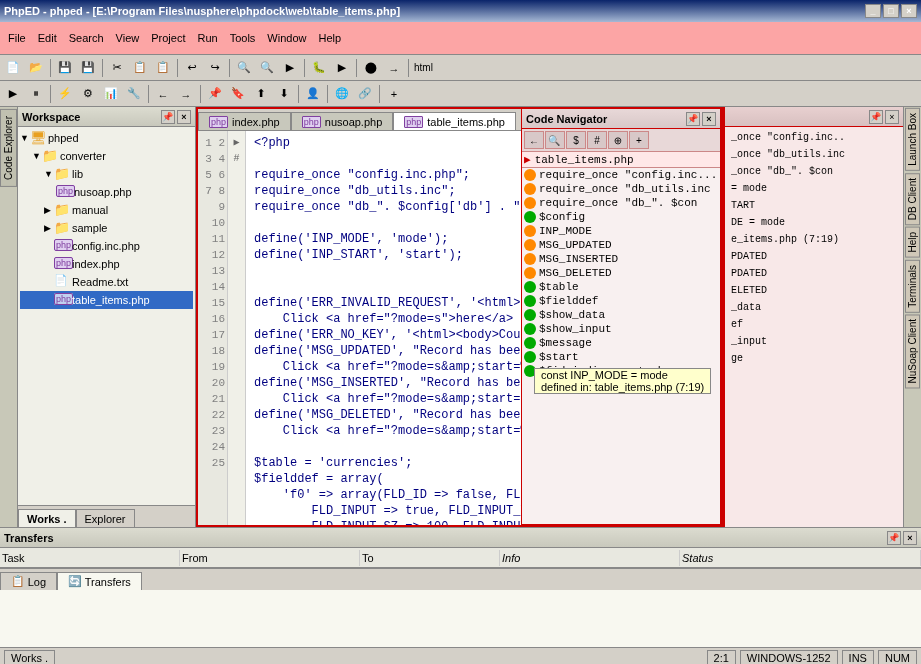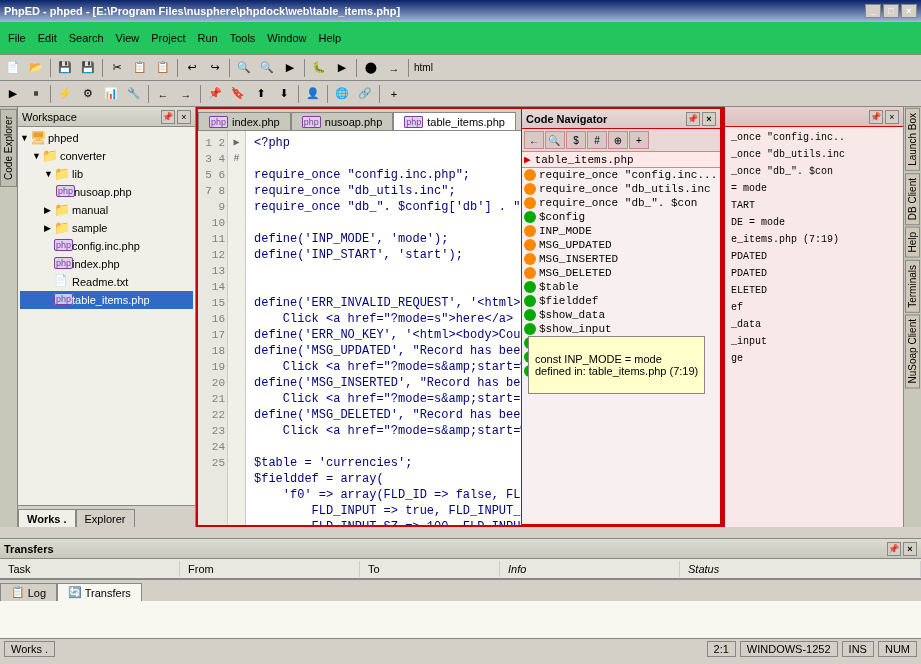--- a/index.html
+++ b/index.html
@@ -22,21 +22,21 @@
       width: 16px; height: 14px;
       background: #d4d0c8;
       border: 1px solid #888;
       font-size: 9px;
       display: flex; align-items: center; justify-content: center;
       cursor: pointer;
     }
 
     
     .menu-bar {
-      background: #22c55e;
+      background: #fca5a5;
       border-bottom: 1px solid #888;
       display: flex;
       align-items: center;
       height: 20px;
       padding: 16px 2px;
     }
     .menu-item {
       padding: 2px 6px;
       font-size: 11px;
       cursor: pointer;
@@ -105,21 +105,21 @@
       background: #f0f0e8;
       border-right: 1px solid #888;
       display: flex;
       flex-direction: column;
       font-size: 11px;
     }
     .panel-header {
       background: linear-gradient(to bottom, #dcdcd0, #c8c8bc);
       border-bottom: 1px solid #888;
       padding: 2px 4px;
-      font-weight: normal;
+      font-weight: bold;
       font-size: 11px;
       display: flex;
       align-items: center;
       justify-content: space-between;
       height: 20px;
     }
     .panel-header-btn {
       font-size: 9px;
       cursor: pointer;
       width: 14px; height: 14px;
@@ -310,24 +310,23 @@
       font-size: 10px;
       padding: 4px 2px;
       cursor: pointer;
       border: 1px solid #888;
       margin: 1px 0;
       background: #d0c8b8;
     }
 
     
     .transfers-panel {
-      height: 100px;
+      height: 120px;
       background: #f8f8f0;
       border-top: 1px solid #888;
-      margin-top: 11px;
     }
     .transfers-header {
       background: linear-gradient(to bottom, #dcdcd0, #c8c8bc);
       border-bottom: 1px solid #888;
       padding: 2px 4px;
       font-weight: bold;
       font-size: 11px;
       display: flex;
       align-items: center;
       justify-content: space-between;
@@ -335,21 +334,21 @@
     }
     .transfers-cols {
       display: flex;
       border-bottom: 1px solid #888;
       height: 20px;
       align-items: center;
       background: #e8e8e0;
       font-size: 11px;
     }
     .col-header {
-      padding: 2px 8px;
+      padding: 2px 2px;
       border-right: 1px solid #ccc;
       font-weight: normal;
     }
 
     
     .status-bar {
       height: 20px;
       background: #d4d0c8;
       border-top: 1px solid #888;
       display: flex;
@@ -778,21 +777,21 @@
           <div class="nav-item">
             <span class="nav-dot nav-dot-green"></span>
             <span>$start</span>
           </div>
           <div class="nav-item">
             <span class="nav-dot nav-dot-green"></span>
             <span>$fid_indirec.nptomh...</span>
           </div>
         </div>
 
-      <div style="position:absolute;left:6px;bottom:130px;background:#ffffcc;border:1px solid #888;padding:16px 6px;font-size:11px;font-family:Arial,sans-serif;z-index:30;white-space:nowrap;">
+      <div style="position:absolute;left:12px;bottom:130px;background:#ffffcc;border:1px solid #888;padding:0 6px;font-size:11px;font-family:Arial,sans-serif;z-index:30;white-space:nowrap;">
         <div>const INP_MODE = mode</div>
         <div>defined in: table_items.php (7:19)</div>
       </div>
     </div>
   </div>
 
   <div class="right-code-nav" style="position:relative;">
     <div class="rcn-header">
       <span></span>
       <div style="display:flex;gap:2px;">
@@ -804,22 +803,22 @@
         <div class="rcn-item">_once "config.inc..</div>
         <div class="rcn-item">_once "db_utils.inc</div>
         <div class="rcn-item">_once "db_". $con</div>
         <div class="rcn-item">= mode</div>
         <div class="rcn-item">TART</div>
         <div class="rcn-item">DE = mode</div>
         <div class="rcn-item">e_items.php (7:19)</div>
         <div class="rcn-item">PDATED</div>
         <div class="rcn-item">PDATED</div>
         <div class="rcn-item">ELETED</div>
+        <div class="rcn-item">_data</div>
         <div class="rcn-item">ef</div>
-        <div class="rcn-item">_data</div>
         <div class="rcn-item">_input</div>
         <div class="rcn-item">ge</div>
       </div>
   </div>
 
   <div class="right-side">
     <div class="right-tab" style="writing-mode:vertical-rl;transform:rotate(180deg);font-size:10px;padding:4px 1px;">Launch Box</div>
     <div class="right-tab" style="writing-mode:vertical-rl;transform:rotate(180deg);font-size:10px;padding:4px 1px;">DB Client</div>
     <div class="right-tab" style="writing-mode:vertical-rl;transform:rotate(180deg);font-size:10px;padding:4px 1px;">Help</div>
     <div class="right-tab" style="writing-mode:vertical-rl;transform:rotate(180deg);font-size:10px;padding:4px 1px;">Terminals</div>

